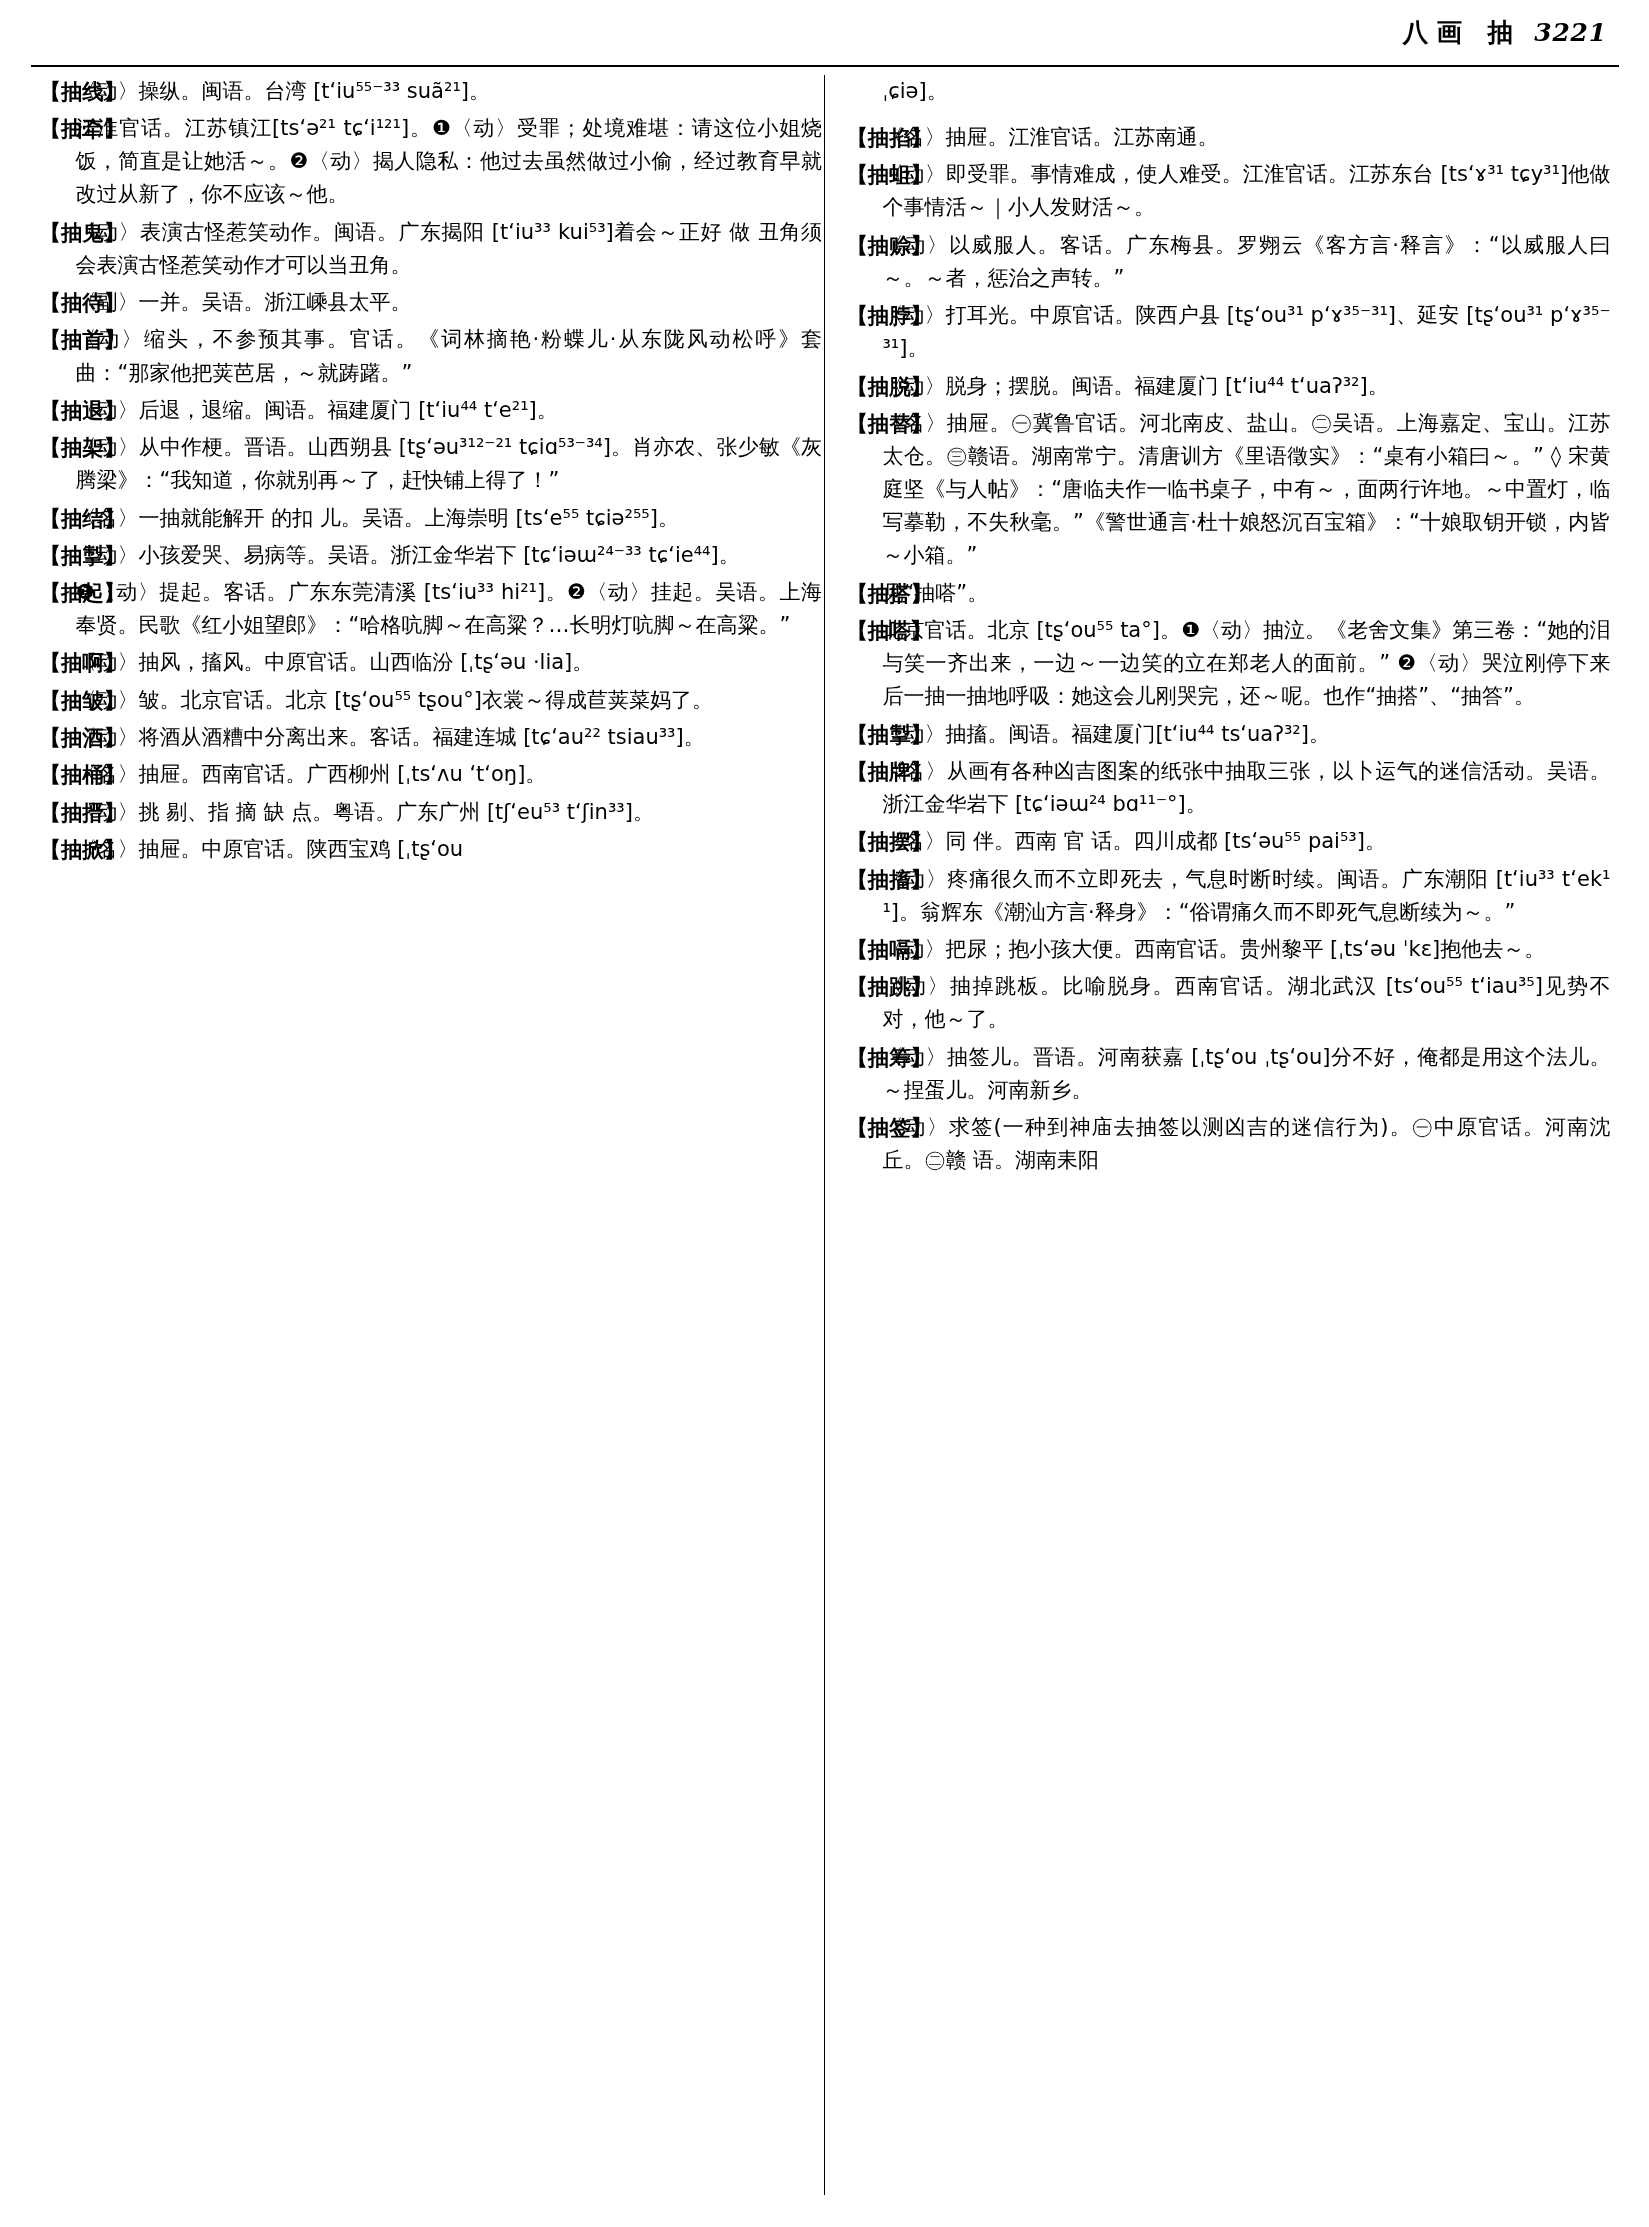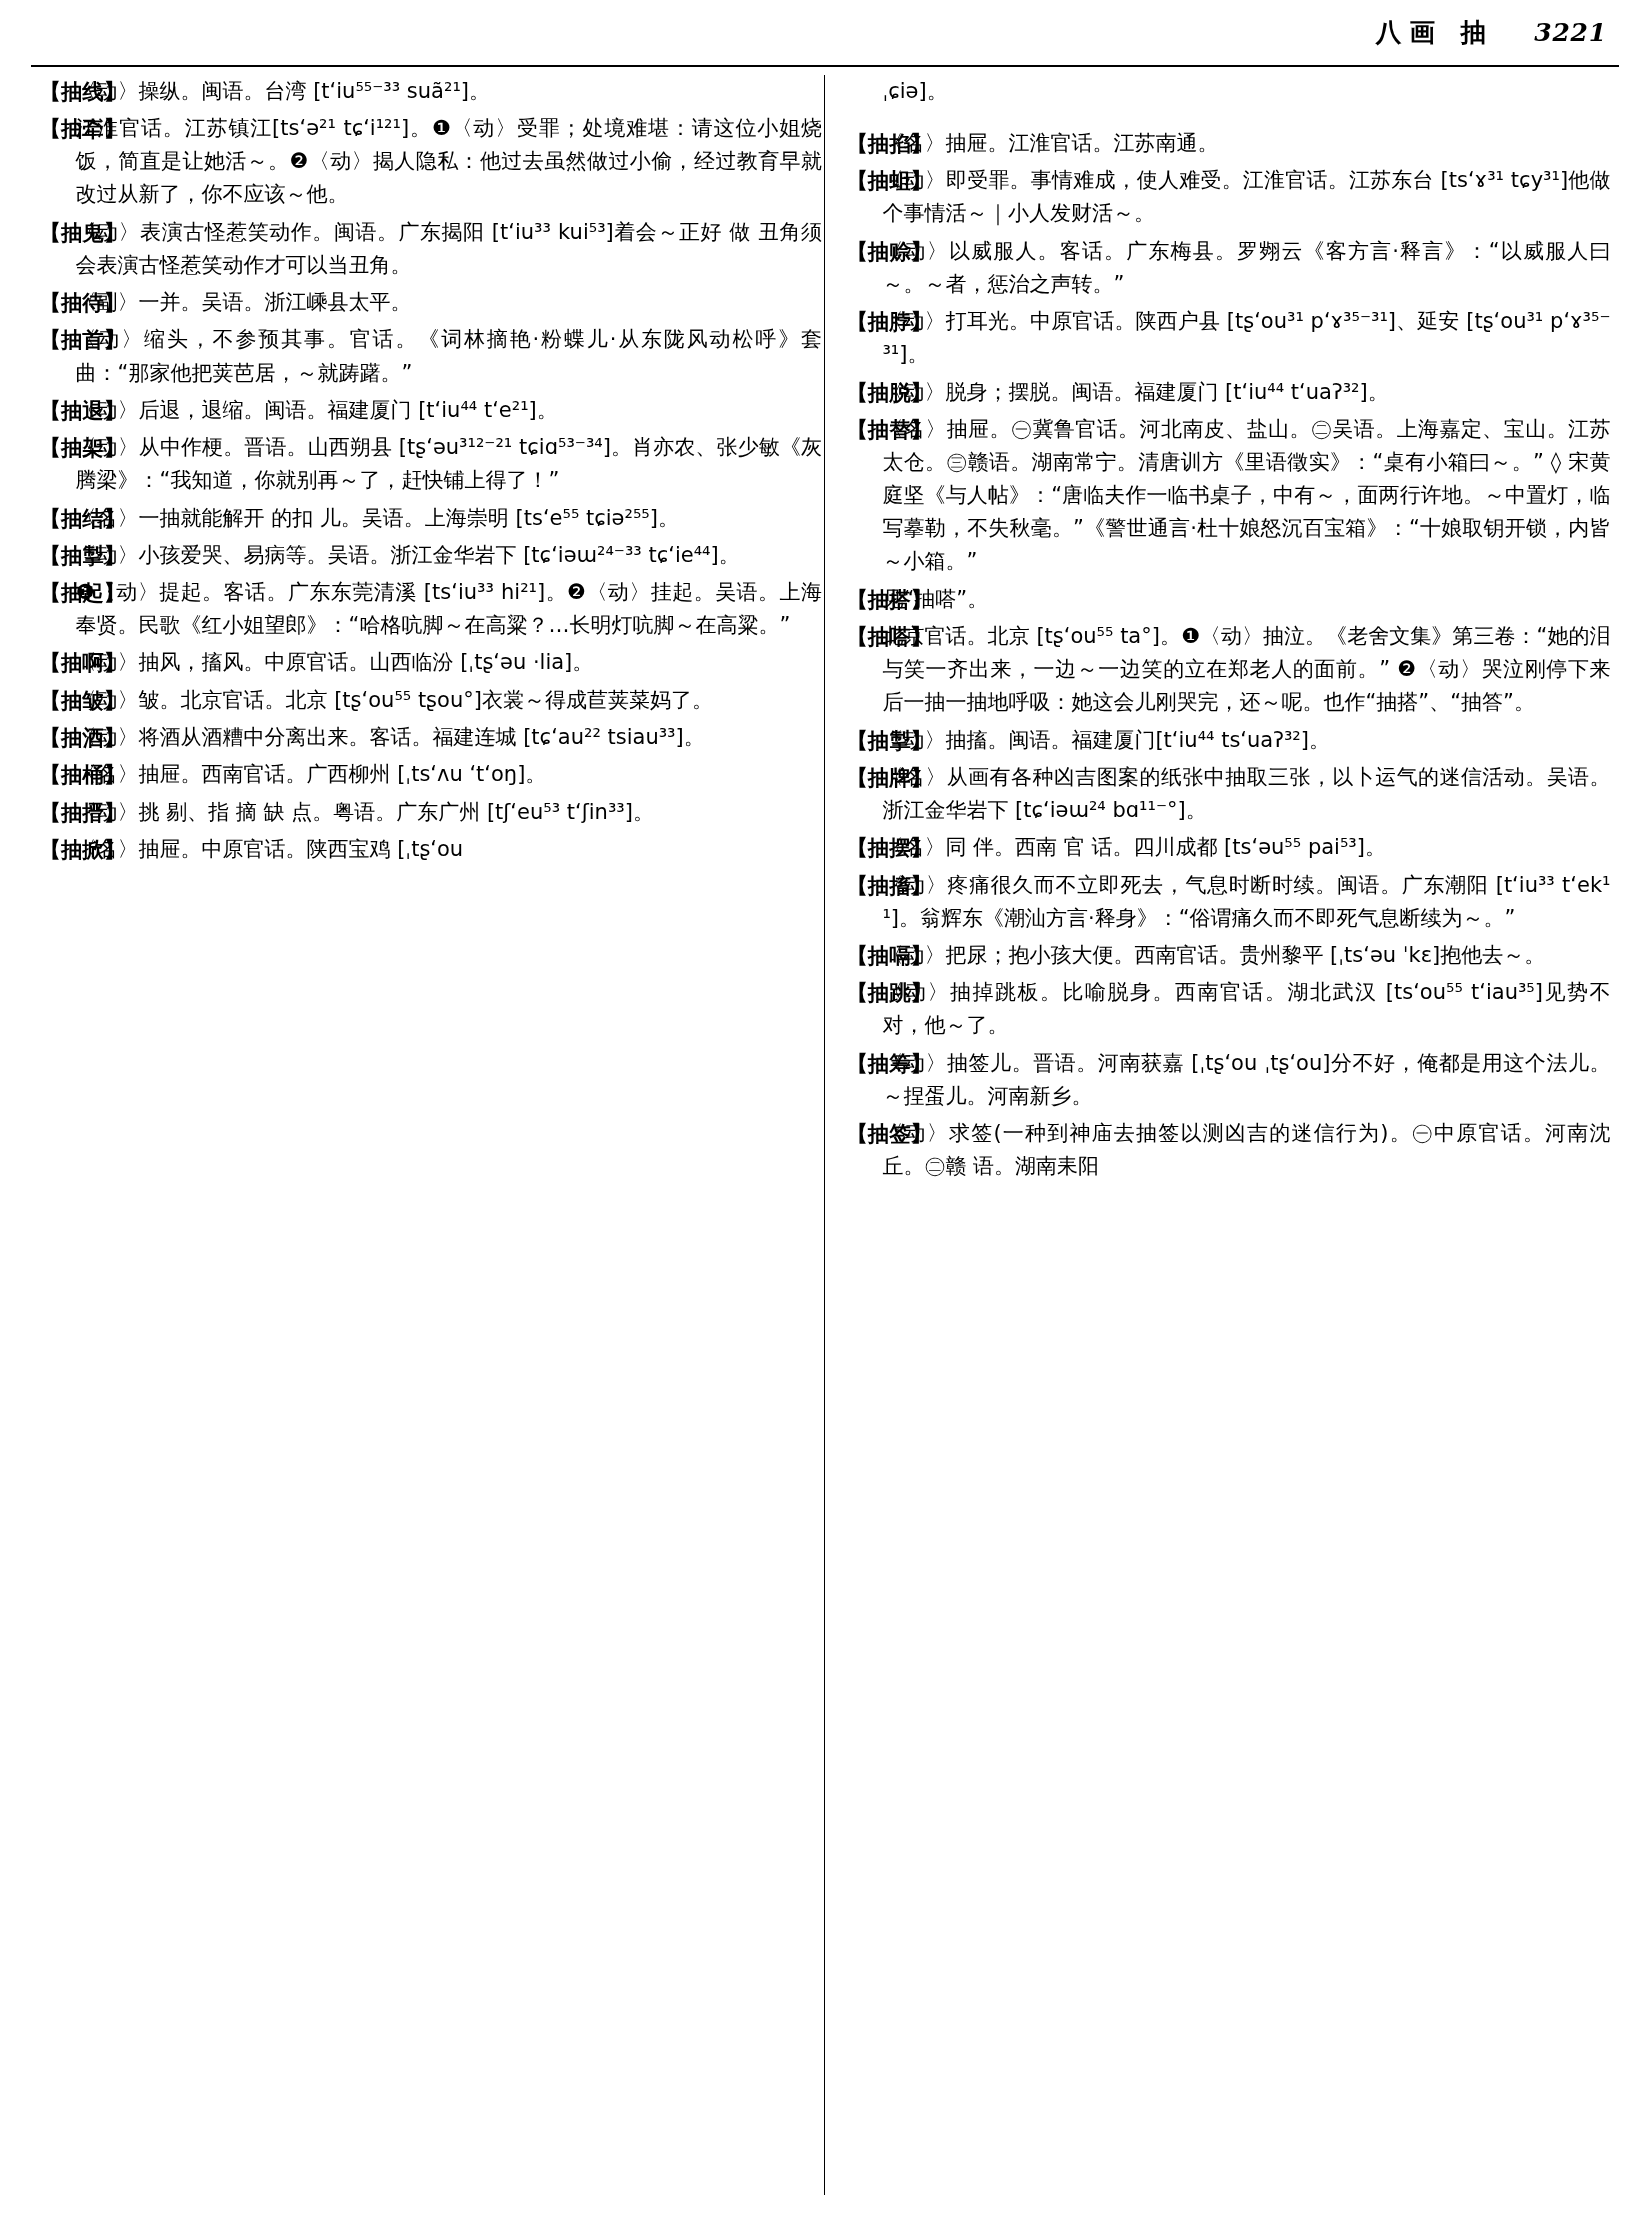--- a/index.html
+++ b/index.html
@@ -27,21 +27,21 @@
     position: relative;
     height: 48px;
     display: flex;
     align-items: flex-start;
     justify-content: flex-end;
     padding-right: 15px;
   }
   .header-inner {
     display: flex;
     align-items: baseline;
-    gap: 40px;
+    gap: 13px;
   }
   .hdr-section {
     font-size: 25.6px;
     font-weight: bold;
     letter-spacing: 8.2px;
     font-family: "DejaVu Sans", sans-serif;
   }
   .hdr-page {
     font-size: 25px;
     font-style: italic;
@@ -89,21 +89,21 @@
     font-size: 21.4px;
     font-weight: bold;
     white-space: nowrap;
   }
   .entry .body {
     display: block;
   }
   .cont {
     font-size: 21px;
     line-height: 1.58;
-    margin-bottom: 19px;
+    margin-bottom: 13px;
     padding-left: 36px;
     word-break: break-all;
   }
 </style>
 </head>
 <body>
 
 <div class="page">
 
   <div class="header">

